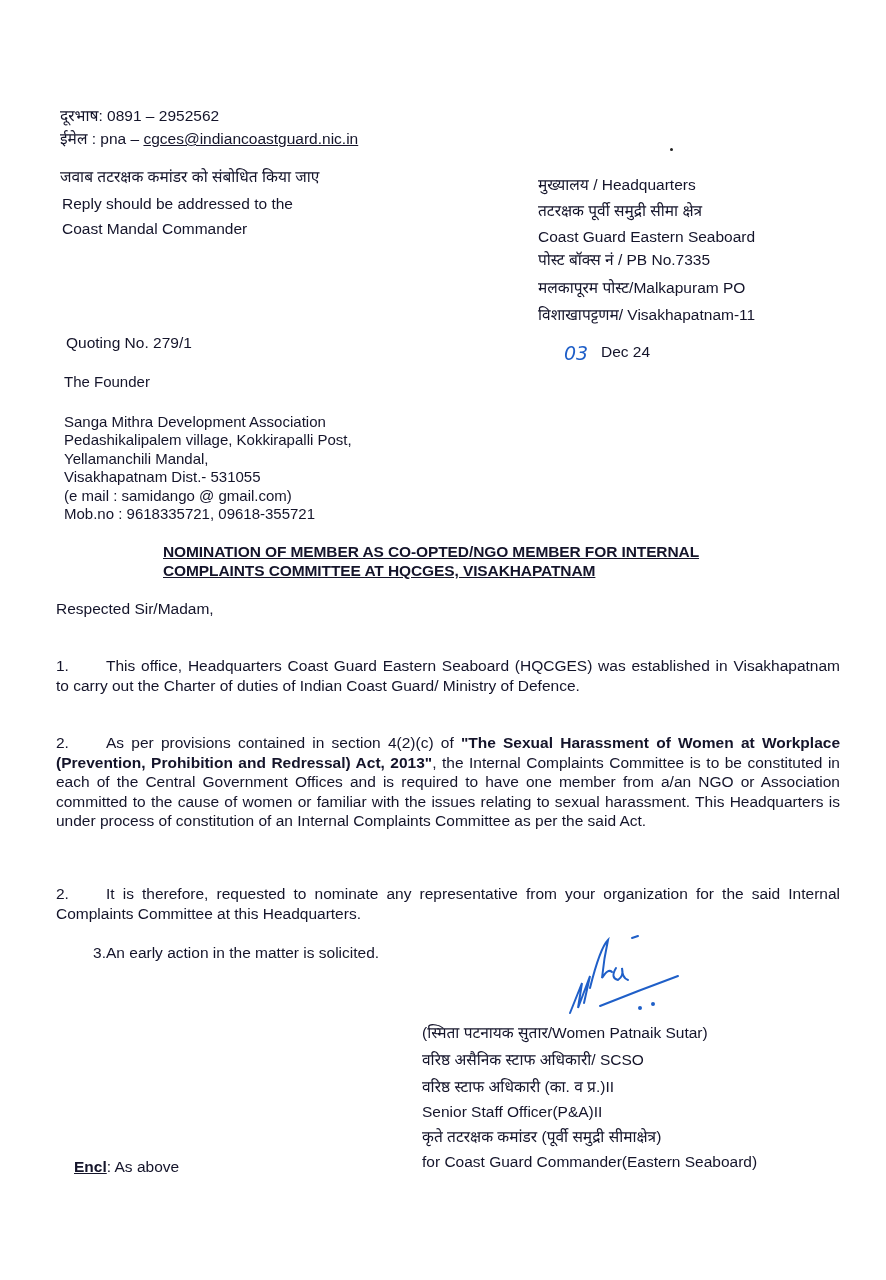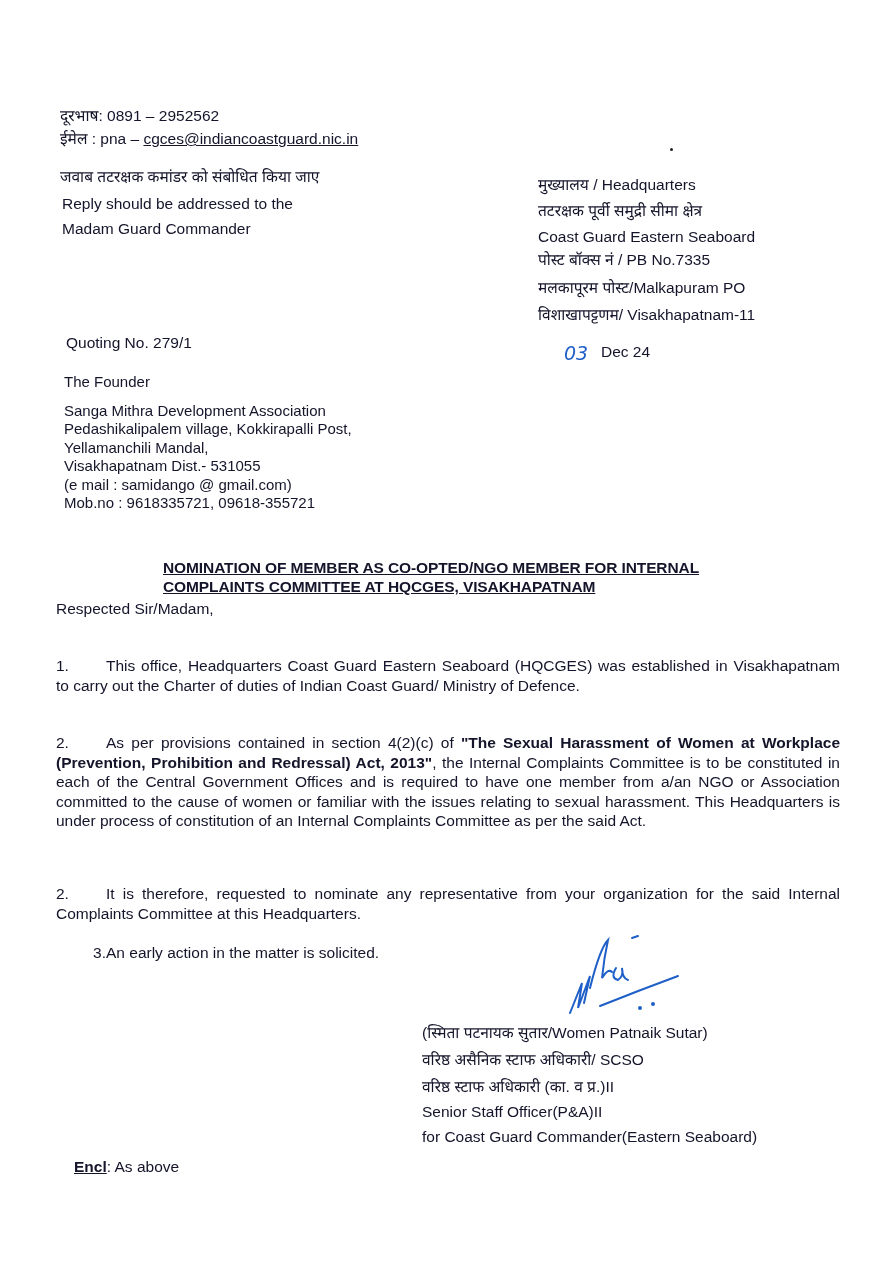--- a/index.html
+++ b/index.html
@@ -9,21 +9,20 @@
   }
   .abs { position: absolute; white-space: nowrap; }
   .txt { font-size: 15.5px; line-height: 25px; }
   .email { text-decoration: underline; }
   .stray-dot { position: absolute; left: 670px; top: 148px; width: 3px; height: 3px; border-radius: 50%; background: #222; }
   .handdate { font-family: "DejaVu Sans", sans-serif; font-style: italic; color: #1f5fc8; font-size: 19px; }
   .addr { font-size: 15px; line-height: 18.5px; }
   .subject {
     font-weight: bold; font-size: 15.5px; line-height: 19px; text-decoration: underline;
     letter-spacing: -0.1px;
-    margin-top: 16px;
   }
   .para {
     position: absolute; left: 56px; width: 784px; font-size: 15.5px; line-height: 19.5px;
     text-align: justify; white-space: normal;
   }
   .para .num { display: inline-block; width: 50px; }
   .para b { font-weight: bold; }
   .sig-block { font-size: 15.5px; line-height: 25px; }
   .encl-label { font-weight: bold; text-decoration: underline; margin-left: 20px; }
   svg.signature { position: absolute; left: 560px; top: 928px; }
@@ -35,38 +34,38 @@
   <span>दूरभाष:</span>
   <span>0891 – 2952562</span>
 </div>
 <div class="abs txt" style="left:60px; top:126px;">
   <span>ईमेल :</span>
   <span>pna –</span>
   <span class="email">cgces@indiancoastguard.nic.in</span>
 </div>
 <div class="abs txt" style="left:60px; top:164px;">जवाब तटरक्षक कमांडर को संबोधित किया जाए</div>
 <div class="abs txt" style="left:62px; top:191px;">Reply should be addressed to the</div>
-<div class="abs txt" style="left:62px; top:216px;">Madam Guard Commander</div>
+<div class="abs txt" style="left:62px; top:216px;">Coast Mandal Commander</div>
 
 <div class="stray-dot"></div>
 
 <div class="abs txt" style="left:538px; top:172px;">मुख्यालय / Headquarters</div>
 <div class="abs txt" style="left:538px; top:198px;">तटरक्षक पूर्वी समुद्री सीमा क्षेत्र</div>
 <div class="abs txt" style="left:538px; top:224px;">Coast Guard Eastern Seaboard</div>
 <div class="abs txt" style="left:538px; top:247px;">पोस्ट बॉक्स नं / PB No.7335</div>
 <div class="abs txt" style="left:538px; top:275px;">मलकापूरम पोस्ट/Malkapuram PO</div>
 <div class="abs txt" style="left:538px; top:302px;">विशाखापट्टणम/ Visakhapatnam-11</div>
 
 <div class="abs txt" style="left:66px; top:330px;">Quoting No. 279/1</div>
 <div class="abs handdate" style="left:564px; top:342px;">03</div>
 <div class="abs txt" style="left:601px; top:339px;">Dec 24</div>
 
 <div class="abs addr" style="left:64px; top:373px;">
   <div>The Founder</div>
-  <div style="margin-top:10px;">Sanga Mithra Development  Association</div>
+  <div style="margin-top:21px;">Sanga Mithra Development  Association</div>
   <div>Pedashikalipalem village, Kokkirapalli Post,</div>
   <div>Yellamanchili Mandal,</div>
   <div>Visakhapatnam   Dist.-  531055</div>
   <div>(e mail : samidango @ gmail.com)</div>
   <div>Mob.no : 9618335721, 09618-355721</div>
 </div>
 
 <div class="abs subject" style="left:163px; top:542px;">NOMINATION OF MEMBER AS CO-OPTED/NGO MEMBER  FOR INTERNAL</div>
 <div class="abs subject" style="left:163px; top:561px;">COMPLAINTS COMMITTEE AT HQCGES, VISAKHAPATNAM</div>
 
@@ -98,18 +97,19 @@
     <circle cx="80" cy="80" r="1" fill="#1f5fc8"></circle>
     <circle cx="93" cy="76" r="1" fill="#1f5fc8"></circle>
   </g>
 </svg>
 
 <div class="abs sig-block" style="left:422px; top:1020px;">
   <div>(स्मिता पटनायक सुतार/Women Patnaik Sutar)</div>
   <div style="margin-top:2px;">वरिष्ठ असैनिक स्टाफ अधिकारी/ SCSO</div>
   <div style="margin-top:2px;">वरिष्ठ स्टाफ अधिकारी (का. व प्र.)II</div>
   <div>Senior Staff Officer(P&amp;A)II</div>
+  <div>कृते तटरक्षक कमांडर (पूर्वी समुद्री सीमाक्षेत्र)</div>
   <div>for Coast Guard Commander(Eastern Seaboard)</div>
 </div>
 
 <div class="abs txt" style="left:54px; top:1154px;">
   <span class="encl-label">Encl</span><span>: As above</span>
 </div>
 
 </body></html>

